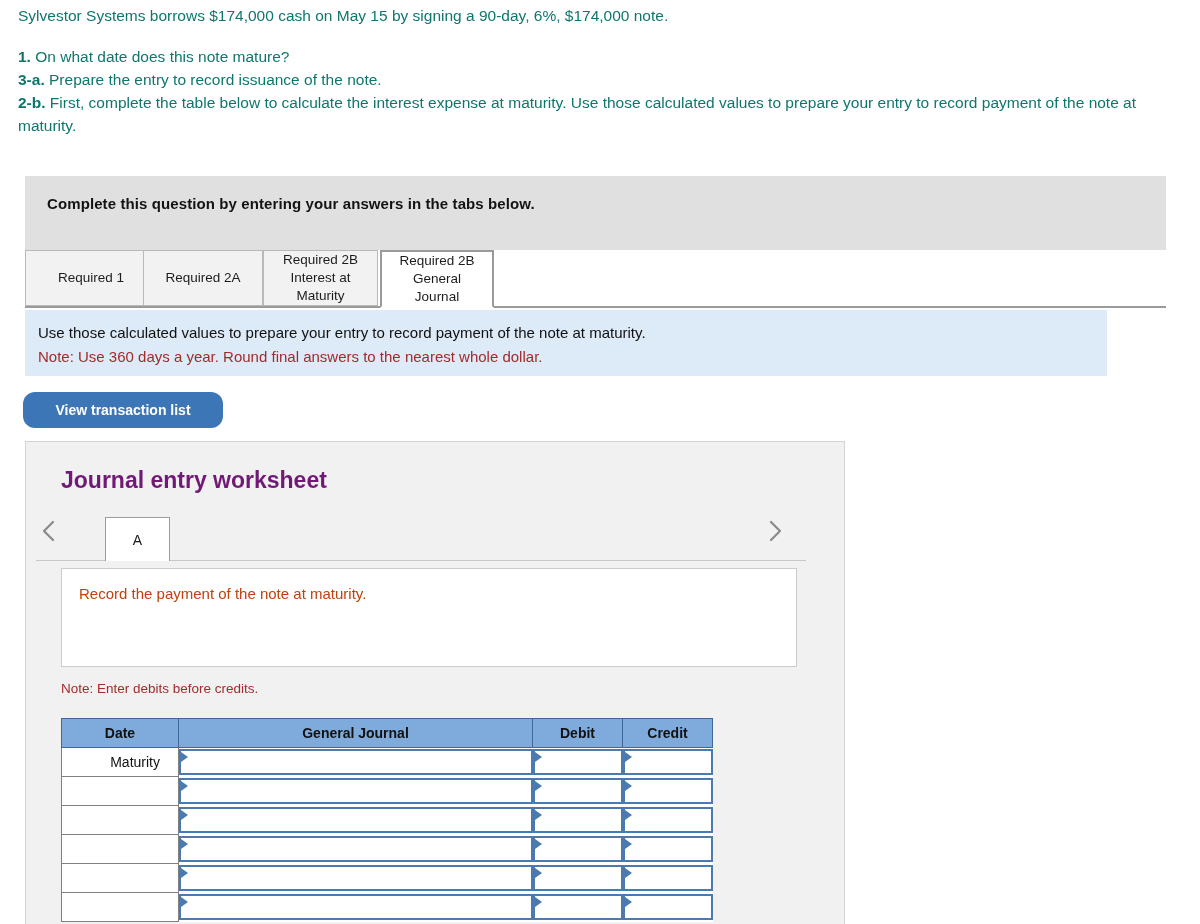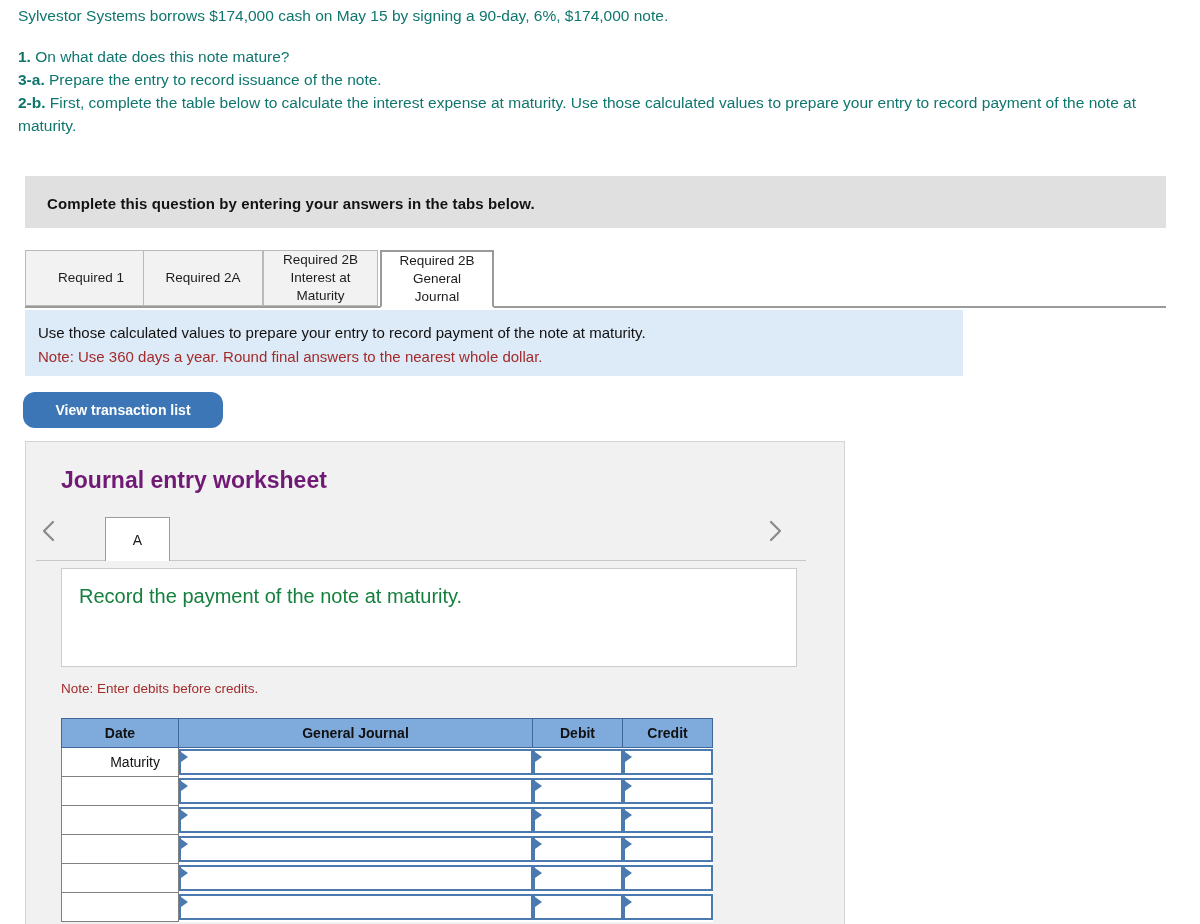--- a/index.html
+++ b/index.html
@@ -23,21 +23,21 @@
     color: #0f766e;
   }
   .problem .lead { margin: 0 0 18px 0; }
   .problem .req { margin: 0; }
   .problem b { font-weight: bold; }
 
   
   .gray-banner {
     position: absolute;
     left: 25px; top: 176px;
-    width: 1141px; height: 52px;
+    width: 1141px; height: 74px;
     background: #e0e0e0;
     box-sizing: border-box;
   }
   .gray-banner .banner-text {
     position: absolute;
     left: 22px; top: 19px;
     font-size: 15px;
     font-weight: bold;
     color: #131313;
     letter-spacing: 0.1px;
@@ -77,21 +77,21 @@
     border: 2px solid #9a9a9a;
     border-bottom: 2px solid #ffffff;
     height: 58px;
     z-index: 4;
   }
 
   
   .info-panel {
     position: absolute;
     left: 25px; top: 310px;
-    width: 938px; height: 66px;
+    width: 1082px; height: 66px;
     background: #ddeaf7;
     box-sizing: border-box;
   }
   .info-panel .line1 {
     position: absolute; left: 13px; top: 14px;
     font-size: 15px; color: #111111;
   }
   .info-panel .line2 {
     position: absolute; left: 13px; top: 38px;
     font-size: 15px; color: #a32b2b;
@@ -161,21 +161,21 @@
   .desc-box {
     position: absolute;
     left: 61px; top: 568px;
     width: 736px; height: 99px;
     background: #ffffff;
     border: 1px solid #cccccc;
     box-sizing: border-box;
   }
   .desc-box .desc-text {
     position: absolute; left: 17px; top: 16px;
-    font-size: 20px; color: #15803d;
+    font-size: 15px; color: #c2410c;
   }
 
   .note-debits {
     position: absolute;
     left: 61px; top: 681px;
     font-size: 13.5px;
     color: #a32b2b;
   }
 
   

